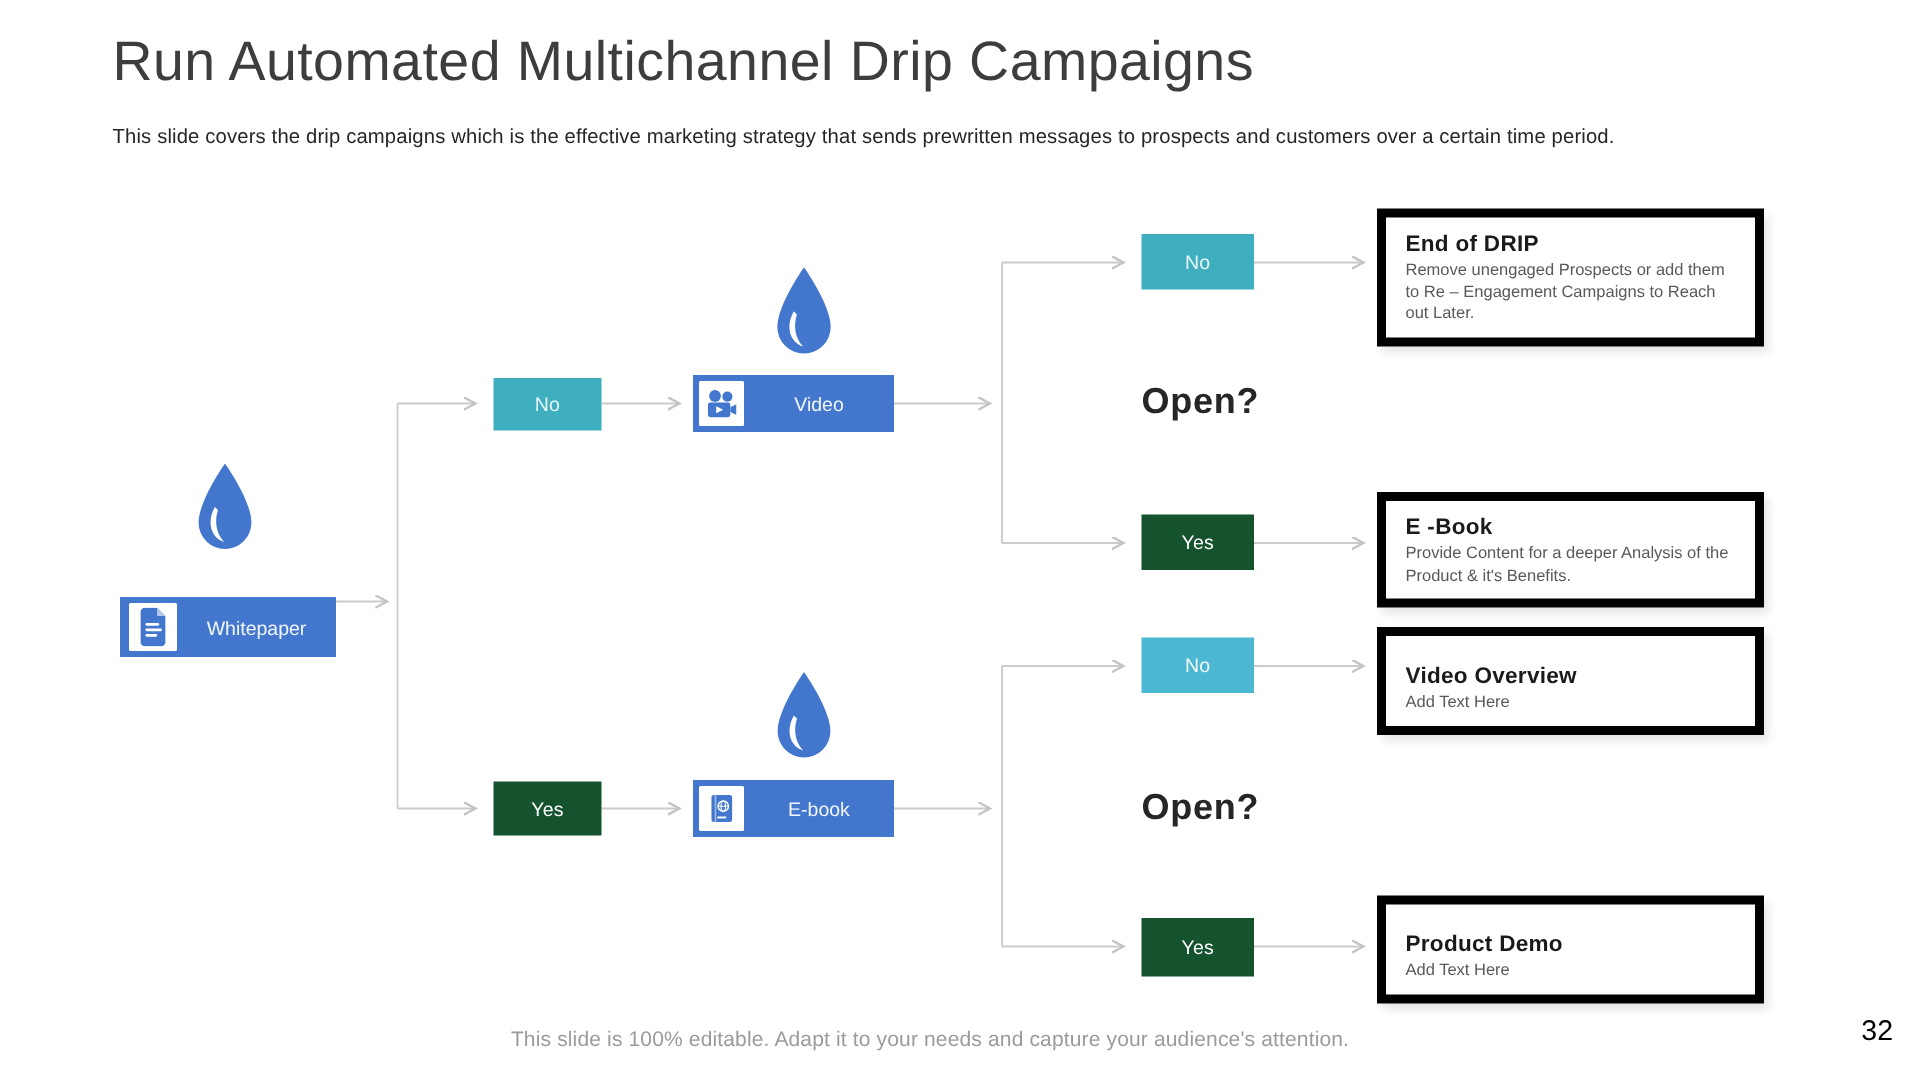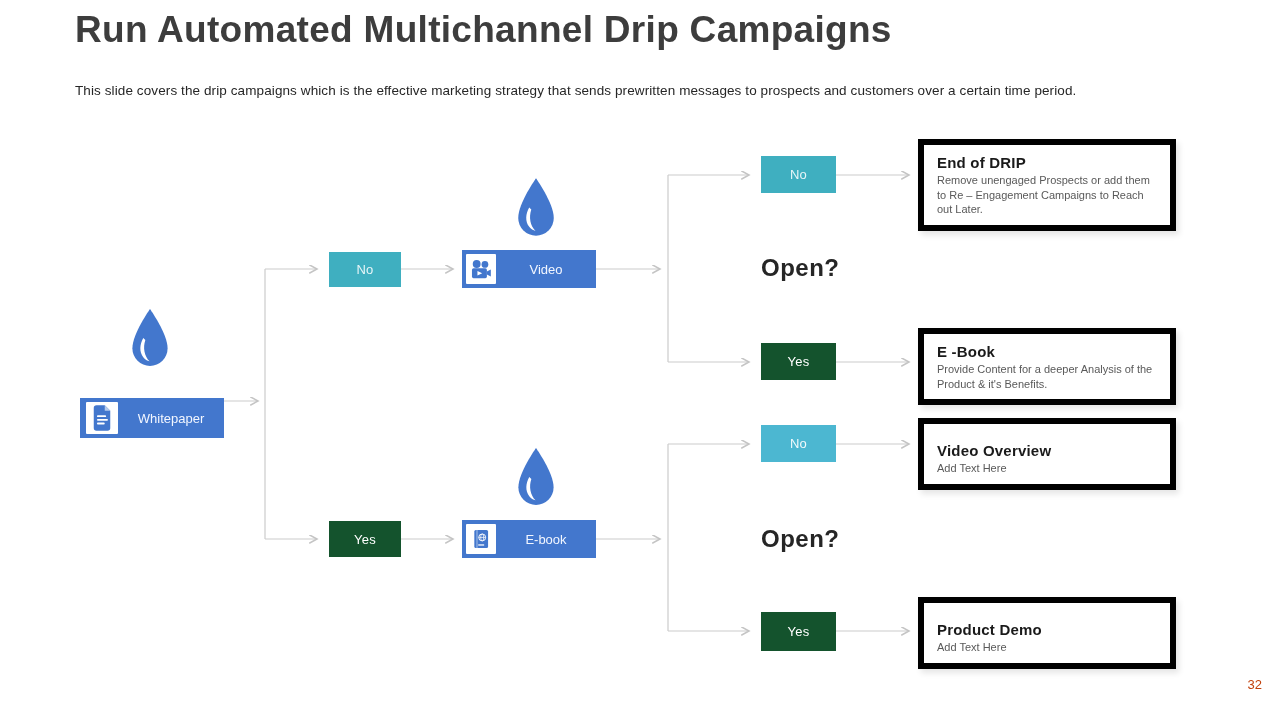--- a/index.html
+++ b/index.html
@@ -3,22 +3,22 @@
 <meta charset="utf-8">
 <style>
   * { margin:0; padding:0; box-sizing:border-box; }
   html,body { background:#e9e9e9; }
   body { font-family:"Liberation Sans", sans-serif; }
   .slide {
     position:relative; width:1280px; height:720px; background:#ffffff;
     overflow:hidden; margin:0 auto;
   }
   .title {
-    position:absolute; left:75px; top:9px; width:1050px;
-    font-size:37px; font-weight:700; color:#3d3d3d; letter-spacing:0.3px;
+    position:absolute; left:75px; top:20px; width:1050px;
+    font-size:37px; font-weight:400; color:#3d3d3d; letter-spacing:0.3px;
     white-space:nowrap;
   }
   .subtitle {
     position:absolute; left:75px; top:83px; width:1110px;
     font-size:13.5px; color:#262626; letter-spacing:0.1px;
   }
   .connectors { position:absolute; left:0; top:0; width:1280px; height:720px; }
 
   .drop { position:absolute; }
 
@@ -52,21 +52,21 @@
   }
   .outcome h3 { font-size:15px; font-weight:700; color:#1a1a1a; margin-bottom:2px; letter-spacing:0.2px; }
   .outcome p { font-size:11px; color:#595959; line-height:1.34; }
   .outcome.small h3 { margin-top:9px; }
 
   .footer {
     position:absolute; left:0; right:40px; top:684px; text-align:center;
     font-size:14px; color:#9b9b9b; letter-spacing:0.1px;
   }
   .page-number {
-    position:absolute; right:18px; top:677px; font-size:13px; color:#c2410c;
+    position:absolute; right:18px; top:677px; font-size:19px; color:#000000;
   }
 </style>
 </head>
 <body>
 
 <div class="slide">
 
   <h1 class="title">Run Automated Multichannel Drip Campaigns</h1>
   <p class="subtitle">This slide covers the drip campaigns which is the effective marketing strategy that sends prewritten messages to prospects and customers over a certain time period.</p>
 
@@ -172,15 +172,16 @@
   </div>
   <div class="outcome small" style="top:418px; min-height:70px;">
     <h3>Video Overview</h3>
     <p>Add Text Here</p>
   </div>
   <div class="outcome small" style="top:597px; min-height:69px;">
     <h3>Product Demo</h3>
     <p>Add Text Here</p>
   </div>
 
+  <div class="footer">This slide is 100% editable. Adapt it to your needs and capture your audience's attention.</div>
   <div class="page-number">32</div>
 
 </div>
 
 </body></html>

